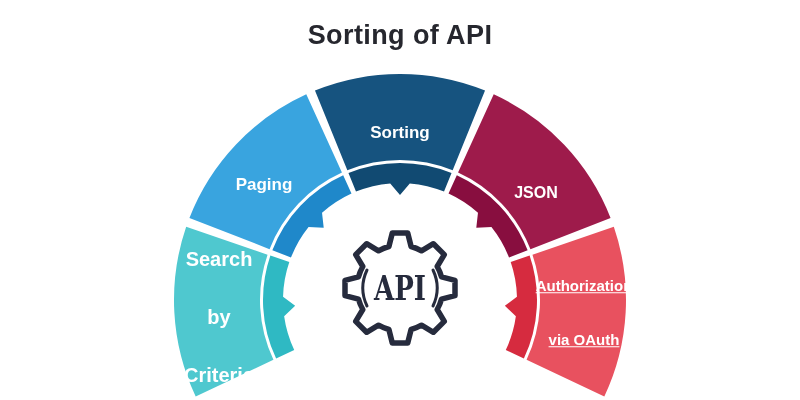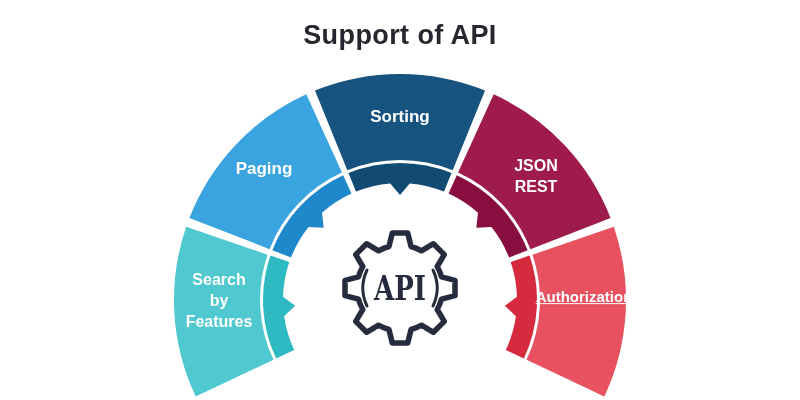--- a/index.html
+++ b/index.html
@@ -10,33 +10,33 @@
   .title{
     position:absolute;top:20px;left:0;right:0;text-align:center;
     font-size:27px;font-weight:bold;letter-spacing:.4px;color:#26272e;
   }
   .wheel-svg{position:absolute;left:0;top:0;}
   .seg-label{
     position:absolute;transform:translate(-50%,-50%);
     color:#ffffff;text-align:center;font-weight:600;line-height:1.3;
     white-space:nowrap;
   }
-  .seg-label span{display:block;}
-  #label-search  {left:219px;top:301px;font-size:16px;}
+  .seg-label span{display:block;margin-top:32px;}
+  #label-search  {left:219px;top:301px;font-size:20px;}
   #label-paging  {left:264px;top:169px;font-size:17px;}
   #label-sorting {left:400px;top:117px;font-size:17px;}
   #label-json    {left:536px;top:177px;font-size:16px;}
   #label-oauth   {left:584px;top:297px;font-size:15px;line-height:1.45;text-decoration:underline;}
 </style>
 </head>
 <body>
 
 <div class="canvas">
 
-  <div class="title" style="color: rgb(38, 39, 46);">Support of API</div>
+  <div class="title" style="color: rgb(38, 39, 46);">Sorting of API</div>
 
   <svg class="wheel-svg" width="800" height="400" viewBox="0 0 800 400">
     <g id="wheel-segments">
         <path d="M 276.14 358.55 A 137 137 0 0 1 270.39 255.62 L 289.31 262.10 A 117 117 0 0 0 283.05 296.73 L 295.16 305.86 L 284.14 316.28 A 117 117 0 0 0 294.22 350.00 Z" fill="#2fb9c3"></path>
         <path d="M 195.68 396.58 A 226 226 0 0 1 186.18 226.79 L 267.55 254.65 A 140 140 0 0 0 273.43 359.83 Z" fill="#4fc8cf"></path>
         <path d="M 272.36 250.23 A 137 137 0 0 1 343.19 175.34 L 351.48 193.53 A 117 117 0 0 0 322.02 212.78 L 323.71 227.86 L 308.56 227.01 A 117 117 0 0 0 290.99 257.50 Z" fill="#1f88ca"></path>
         <path d="M 189.44 217.91 A 226 226 0 0 1 306.28 94.35 L 341.94 172.61 A 140 140 0 0 0 269.56 249.14 Z" fill="#39a4df"></path>
         <path d="M 348.46 173.07 A 137 137 0 0 1 451.54 173.07 L 444.02 191.60 A 117 117 0 0 0 409.79 183.41 L 400.00 195.00 L 390.21 183.41 A 117 117 0 0 0 355.98 191.60 Z" fill="#114a72"></path>
         <path d="M 314.97 90.60 A 226 226 0 0 1 485.03 90.60 L 452.67 170.29 A 140 140 0 0 0 347.33 170.29 Z" fill="#16537f"></path>
         <path d="M 456.81 175.34 A 137 137 0 0 1 527.64 250.23 L 509.01 257.50 A 117 117 0 0 0 491.44 227.01 L 476.29 227.86 L 477.98 212.78 A 117 117 0 0 0 448.52 193.53 Z" fill="#880e3f"></path>
@@ -48,33 +48,33 @@
       <path id="gear-outline" fill="#ffffff" stroke-width="5.5" d="M 388.9 246.5 L 392.3 233.0 L 407.7 233.0 L 411.1 246.5 A 43 43 0 0 1 421.5 250.8 L 433.4 243.7 L 444.3 254.6 L 437.2 266.5 A 43 43 0 0 1 441.5 276.9 L 455.0 280.3 L 455.0 295.7 L 441.5 299.1 A 43 43 0 0 1 437.2 309.5 L 444.3 321.4 L 433.4 332.3 L 421.5 325.2 A 43 43 0 0 1 411.1 329.5 L 407.7 343.0 L 392.3 343.0 L 388.9 329.5 A 43 43 0 0 1 378.5 325.2 L 366.6 332.3 L 355.7 321.4 L 362.8 309.5 A 43 43 0 0 1 358.5 299.1 L 345.0 295.7 L 345.0 280.3 L 358.5 276.9 A 43 43 0 0 1 362.8 266.5 L 355.7 254.6 L 366.6 243.7 L 378.5 250.8 A 43 43 0 0 1 388.9 246.5 Z" stroke="#262b3d"></path>
       <path id="paren-left" d="M 367 270 Q 358.5 288 367 306" stroke-width="3" stroke="#262b3d"></path>
       <path id="paren-right" d="M 433 270 Q 441.5 288 433 306" stroke-width="3" stroke="#262b3d"></path>
       <text id="api-text" x="400" y="300" text-anchor="middle" stroke="none" font-family="DejaVu Serif, serif" font-weight="bold" font-size="34" textLength="52" lengthAdjust="spacingAndGlyphs" fill="#262b3d">API</text>
     </g>
   </svg>
 
   <div class="seg-label" id="label-search" style="color: rgb(255, 255, 255);">
     <span>Search</span>
     <span>by</span>
-    <span>Features</span>
+    <span>Criteria</span>
   </div>
 
   <div class="seg-label" id="label-paging" style="color: rgb(255, 255, 255);">
     <span>Paging</span>
   </div>
 
   <div class="seg-label" id="label-sorting" style="color: rgb(255, 255, 255);">
     <span>Sorting</span>
   </div>
 
   <div class="seg-label" id="label-json" style="color: rgb(255, 255, 255);">
     <span>JSON</span>
-    <span>REST</span>
   </div>
 
   <div class="seg-label" id="label-oauth" style="color: rgb(255, 255, 255);">
     <span>Authorization</span>
+    <span>via OAuth</span>
   </div>
 
 </div>
 
 </body></html>

